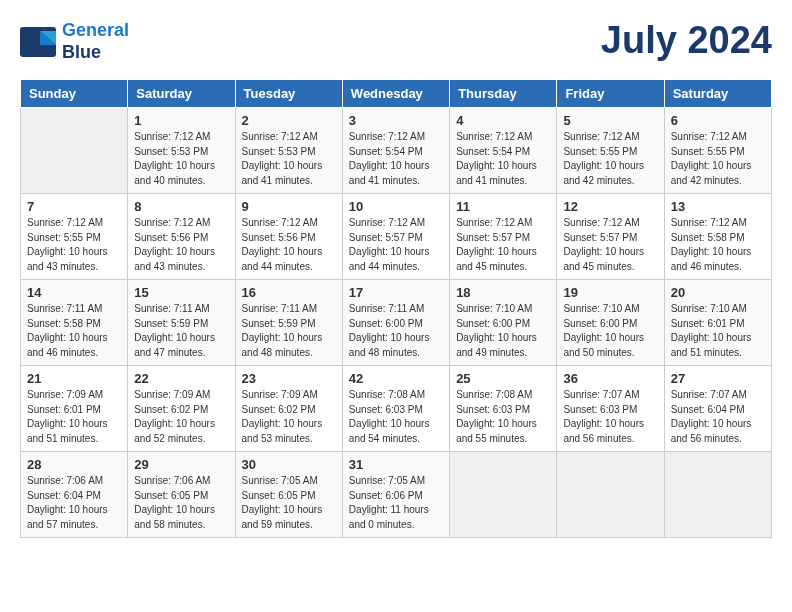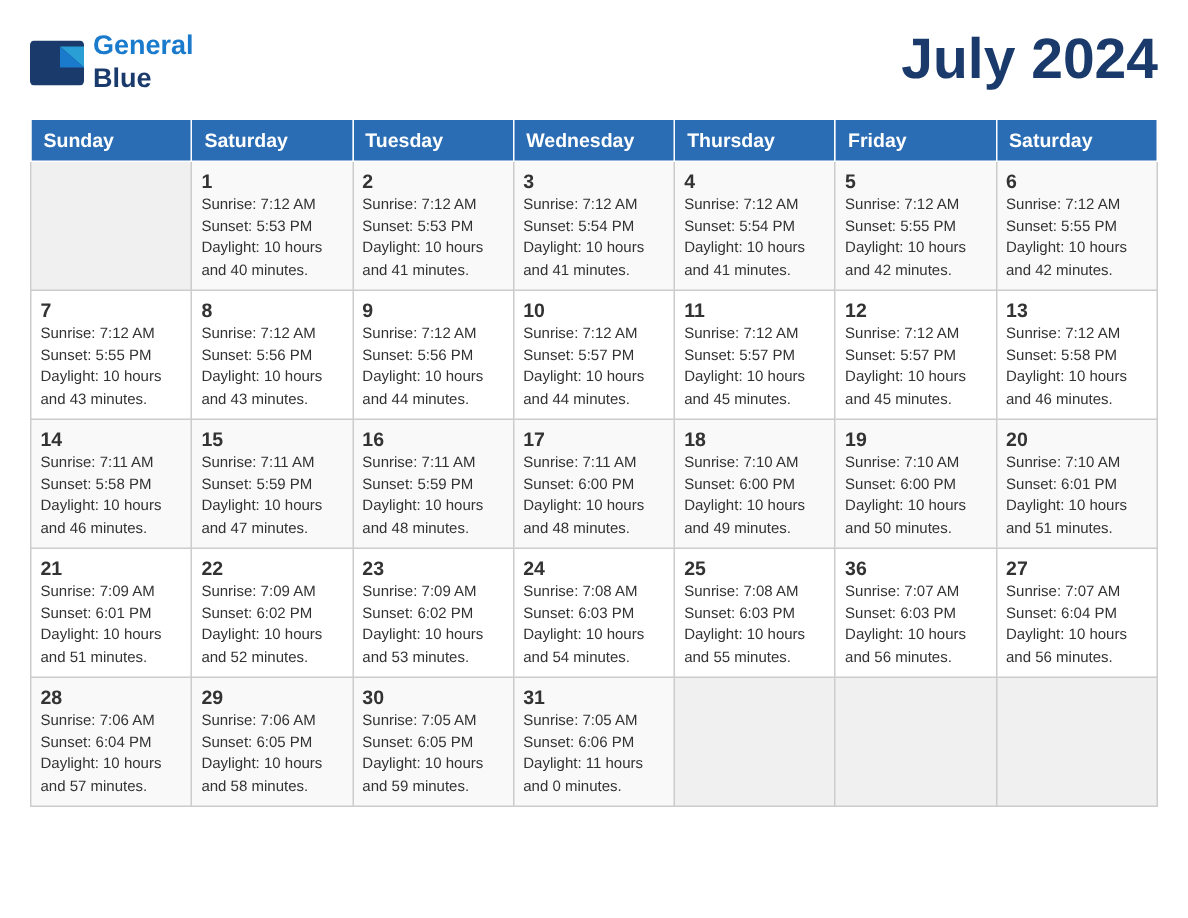--- a/index.html
+++ b/index.html
@@ -283,21 +283,21 @@
 and 52 minutes.</div>
         </td>
         <td>
           <span class="day-num">23</span>
           <div class="day-info" style="white-space: pre-line;">Sunrise: 7:09 AM
 Sunset: 6:02 PM
 Daylight: 10 hours
 and 53 minutes.</div>
         </td>
         <td>
-          <span class="day-num">24</span>
+          <span class="day-num">42</span>
           <div class="day-info" style="white-space: pre-line;">Sunrise: 7:08 AM
 Sunset: 6:03 PM
 Daylight: 10 hours
 and 54 minutes.</div>
         </td>
         <td>
           <span class="day-num">25</span>
           <div class="day-info" style="white-space: pre-line;">Sunrise: 7:08 AM
 Sunset: 6:03 PM
 Daylight: 10 hours

